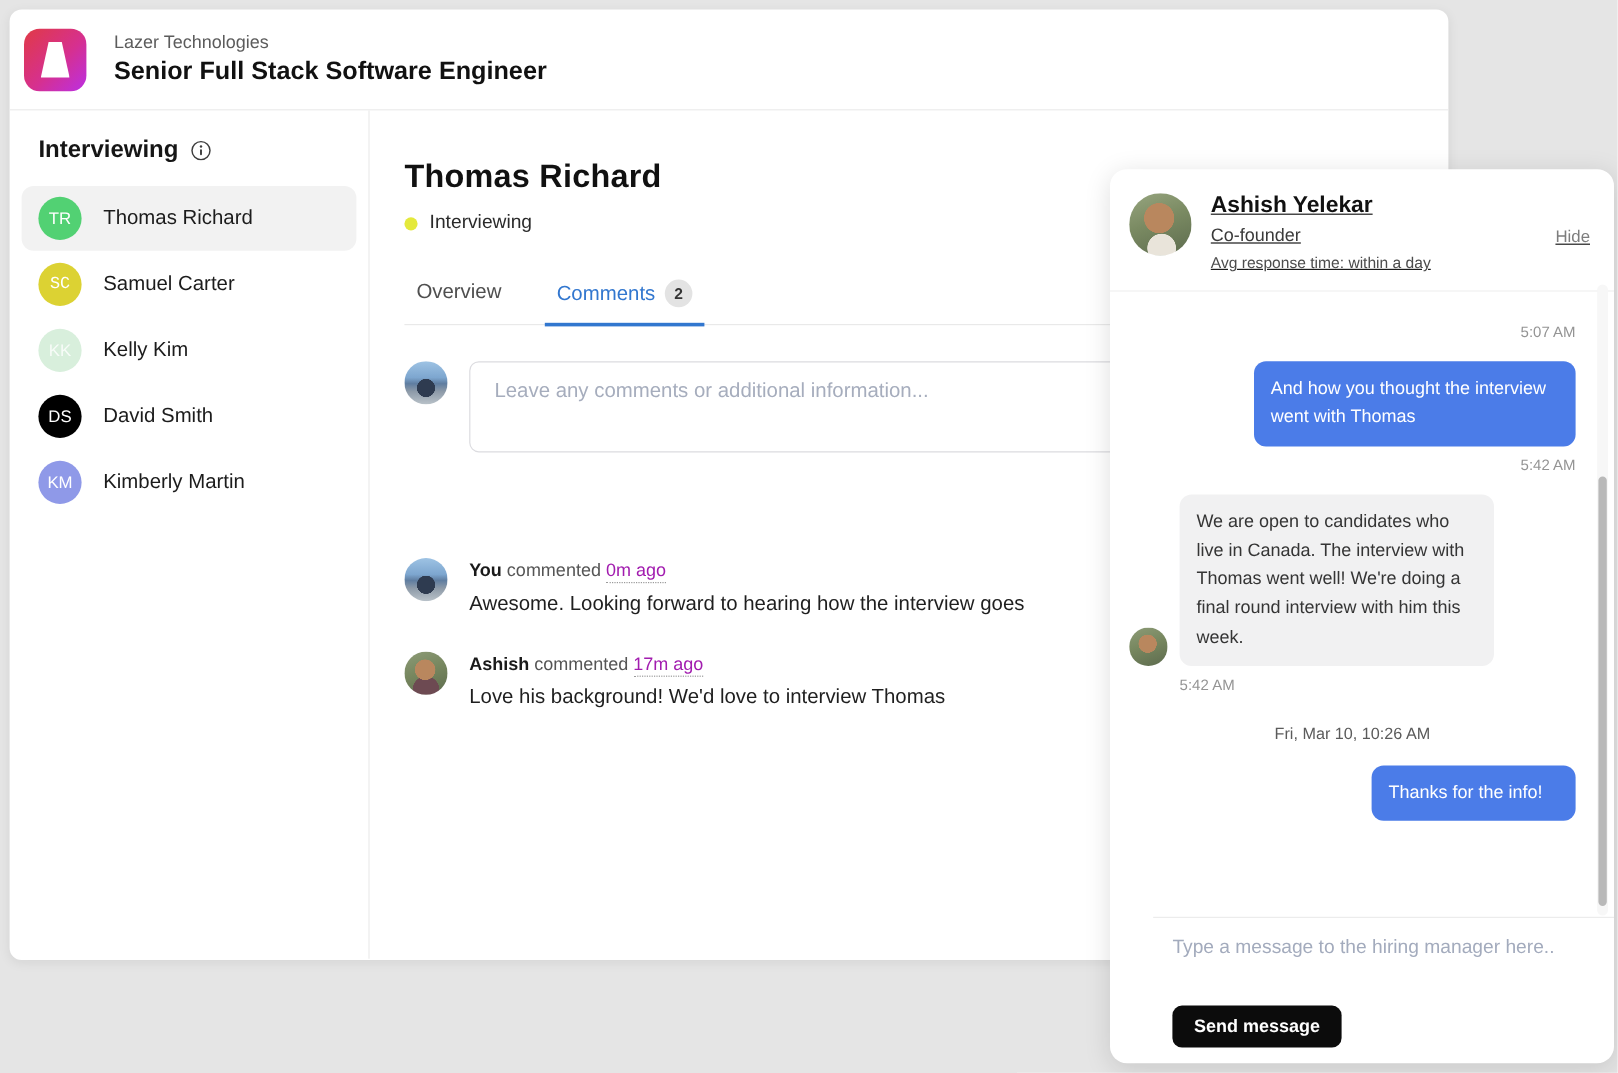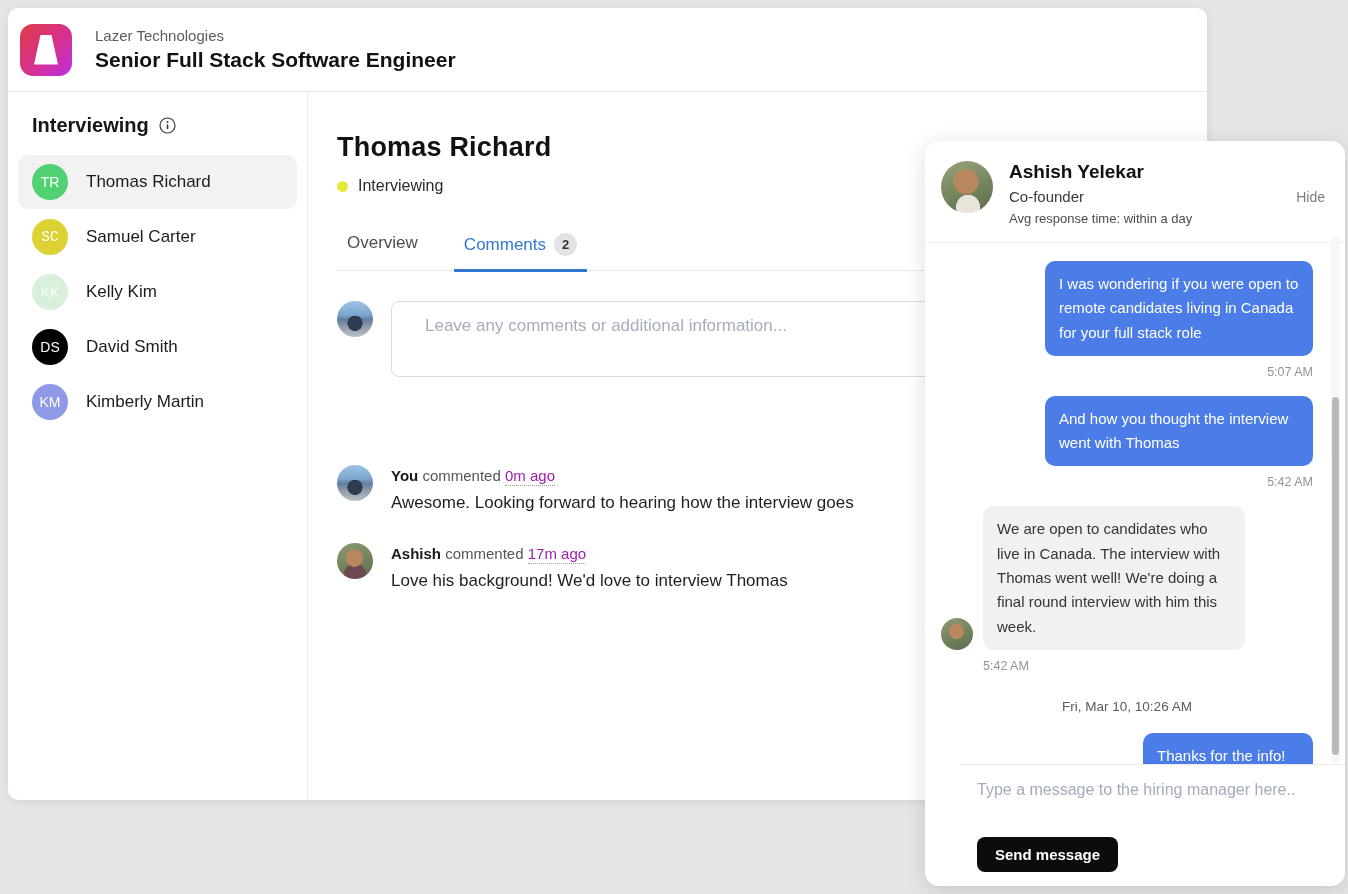--- a/index.html
+++ b/index.html
@@ -88,21 +88,21 @@
   }
   .avatar-photo-ashish {
     width:36px; height:36px; border-radius:50%; flex-shrink:0;
     background:
       radial-gradient(circle at 48% 42%, #b9875e 0 30%, transparent 31%),
       radial-gradient(circle at 50% 88%, #6d4a52 0 30%, transparent 31%),
       linear-gradient(160deg,#8d9b77 0%,#77875f 45%,#5d6b4e 100%);
   }
   .composer-box {
     width:762px; height:76px; border:1px solid #dcdce0; border-radius:8px;
-    resize:none; padding:14px 33px; font-family:inherit; font-size:17px; color:#333;
+    resize:none; padding:14px 20px; font-family:inherit; font-size:17px; color:#333;
     outline:none; background:#fff;
   }
   .composer-box::placeholder { color:#a6adbd; }
 
   .comments-list { margin-top:88px; }
   .comment { display:flex; gap:18px; margin-bottom:30px; }
   .comment-body { padding-top:2px; }
   .comment-meta { font-size:15px; color:#555; }
   .comment-author { font-weight:bold; color:#1a1a1a; font-size:15px; }
   .comment-time { color:#a21caf; border-bottom:1.5px dotted #9a9a9a; padding-bottom:1px; }
@@ -111,21 +111,21 @@
 
   
   .chat-panel {
     position:absolute; left:925px; top:141px; width:420px; height:745px;
     background:#fff; border-radius:14px;
     box-shadow:0 4px 22px rgba(0,0,0,.13);
     z-index:5; display:flex; flex-direction:column;
   }
   .chat-header {
     display:flex; align-items:flex-start; gap:16px;
-    padding:20px 20px 16px 16px; border-bottom:1px solid #f0f0f0;
+    padding:20px 20px 16px 16px; border-bottom:1px solid #f0f0f0;text-decoration:underline;
   }
   .chat-avatar {
     width:52px; height:52px; border-radius:50%; flex-shrink:0;
     background:
       radial-gradient(circle at 48% 40%, #b9875e 0 30%, transparent 31%),
       radial-gradient(circle at 52% 88%, #e9e4da 0 22%, transparent 23%),
       linear-gradient(160deg,#97a57f 0%,#7a8a62 45%,#5d6b4e 100%);
   }
   .chat-name { font-size:19px; font-weight:bold; color:#111; margin-bottom:5px; }
   .chat-role { font-size:15px; color:#3a3a3a; margin-bottom:6px; }
@@ -292,21 +292,20 @@
       <span class="chat-avatar"></span>
       <div>
         <div class="chat-name">Ashish Yelekar</div>
         <div class="chat-role">Co-founder</div>
         <div class="chat-response">Avg response time: within a day</div>
       </div>
       <button class="hide-link">Hide</button>
     </div>
 
     <div class="chat-messages">
-      <div class="bubble sent">I was wondering if you were open to remote candidates living in Canada for your full stack role</div>
       <div class="msg-time right">5:07 AM</div>
 
       <div class="bubble sent">And how you thought the interview went with Thomas</div>
       <div class="msg-time right">5:42 AM</div>
 
       <div class="received-row">
         <span class="mini-avatar"></span>
         <div class="bubble received">We are open to candidates who live in Canada. The interview with Thomas went well! We're doing a final round interview with him this week.</div>
       </div>
       <div class="msg-time left">5:42 AM</div>

